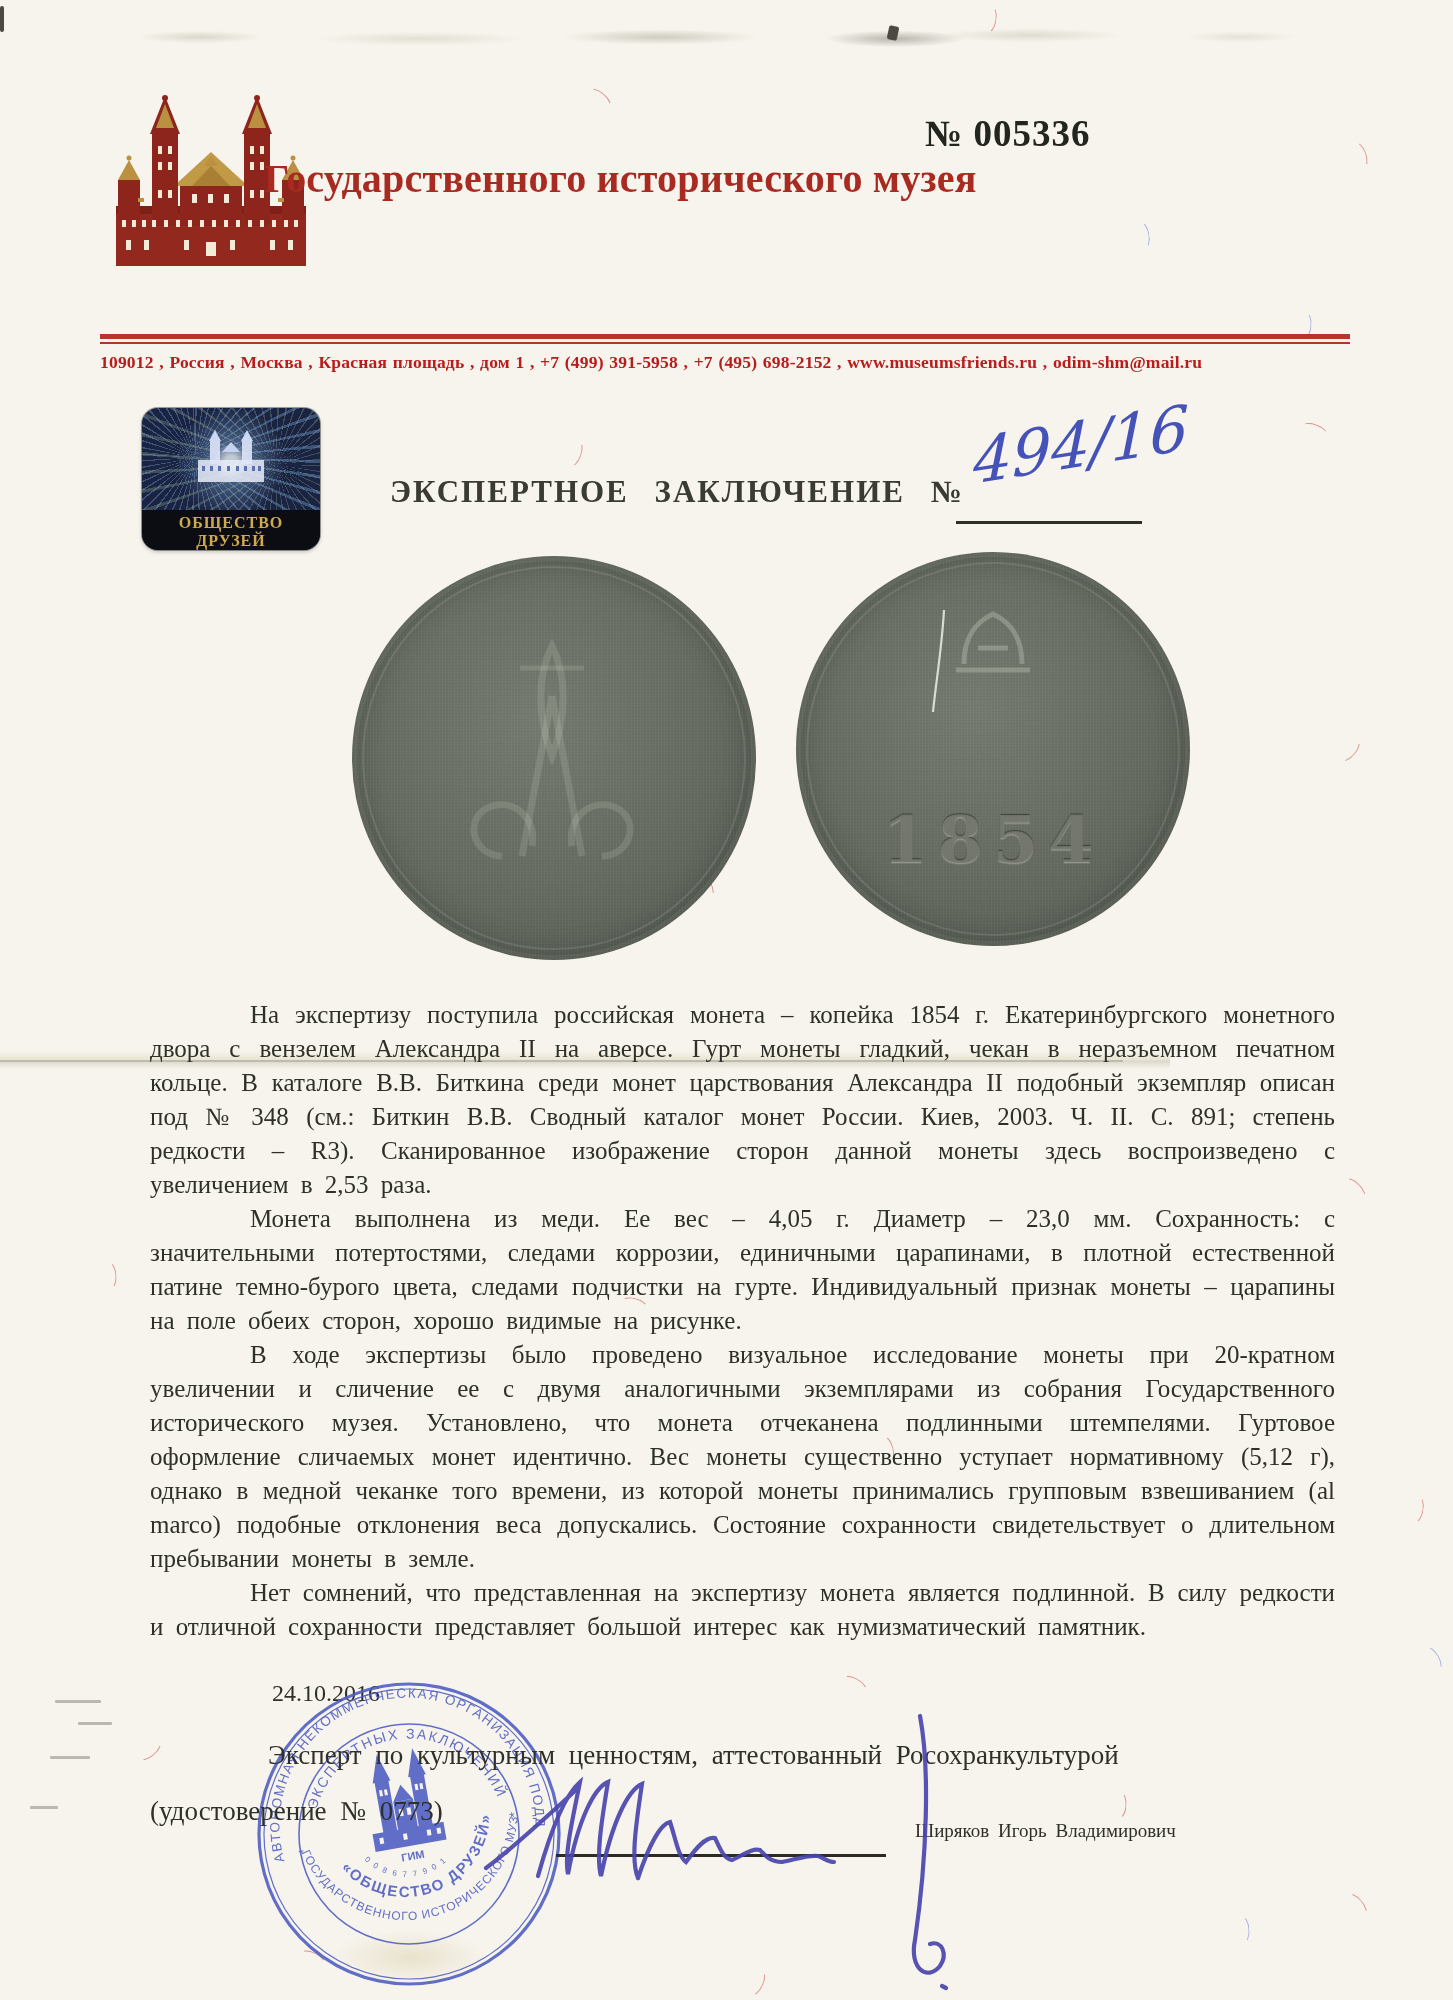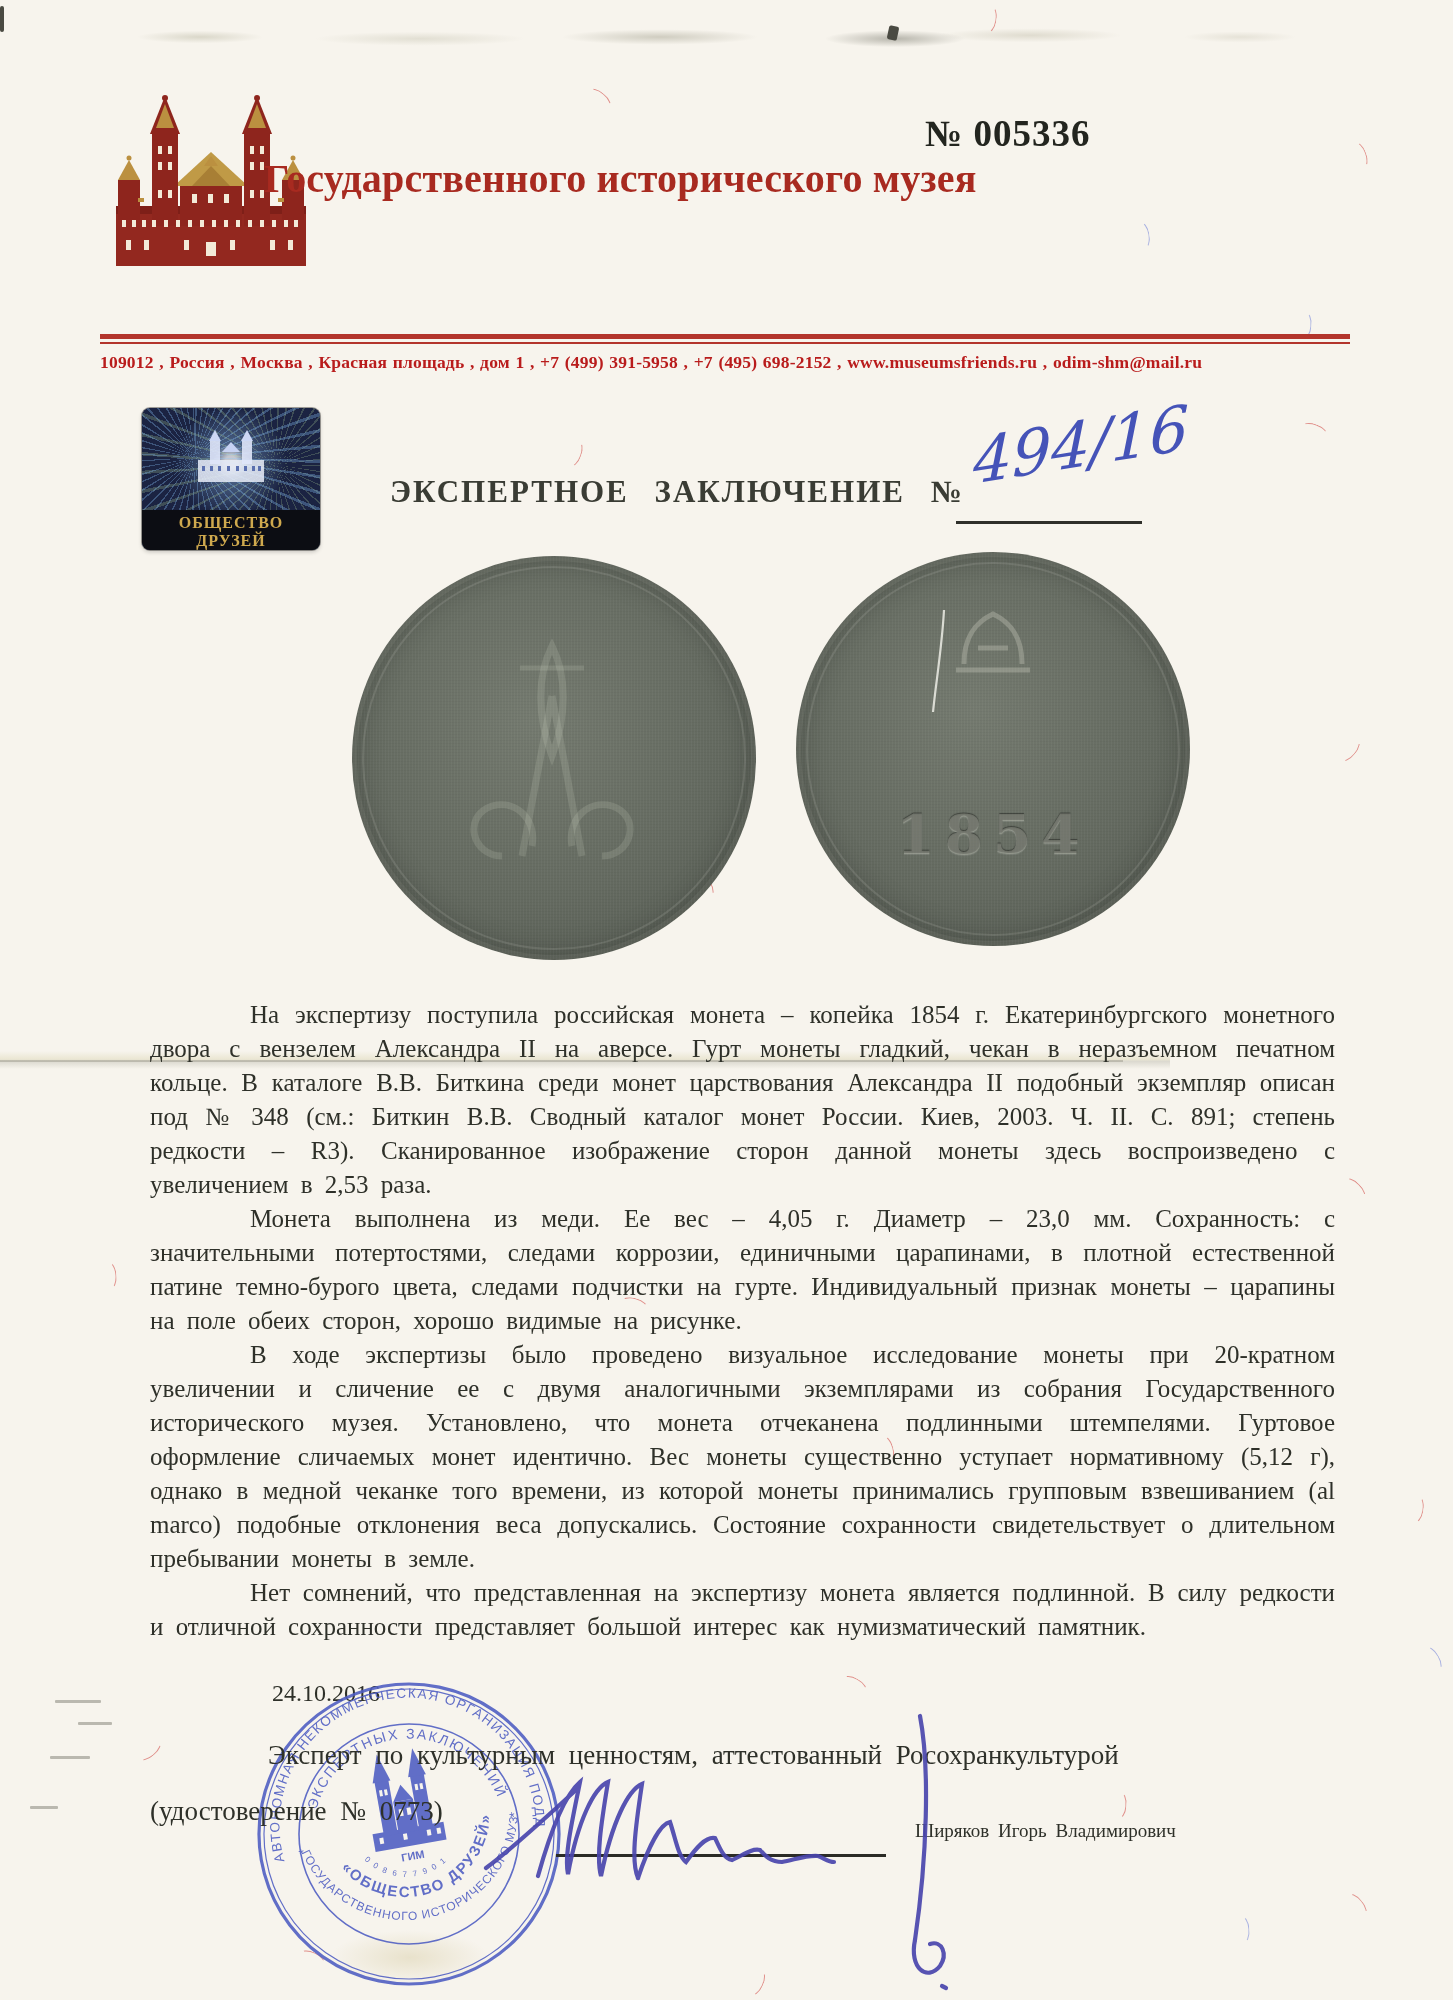--- a/index.html
+++ b/index.html
@@ -47,21 +47,21 @@
   .rule .bar1{height:5px;background:#b3352c;}
   .rule .bar2{height:2px;background:#b3352c;margin-top:3px;}
   .contact{
     position:absolute;left:100px;top:352px;width:1260px;
     font-size:17.5px;font-weight:bold;color:#b91c1c;letter-spacing:.2px;word-spacing:1px;
     white-space:nowrap;
   }
   
   .sticker{
     position:absolute;left:142px;top:408px;width:178px;height:142px;
-    border-radius:8px;overflow:hidden;
+    border-radius:16px;overflow:hidden;
     background:#1b2342;
     box-shadow:0 0 0 1px rgba(0,0,0,.35), 0 2px 4px rgba(0,0,0,.2);
   }
   .sticker .holo{
     position:absolute;inset:0;
     background-image:
       repeating-conic-gradient(from 0deg at 30% 35%, rgba(140,200,255,.30) 0deg 1.5deg, transparent 1.5deg 7deg),
       repeating-conic-gradient(from 90deg at 75% 40%, rgba(190,230,160,.22) 0deg 1.5deg, transparent 1.5deg 8deg),
       radial-gradient(circle at 50% 38%, rgba(255,255,255,.75) 0 6px, rgba(160,210,255,.35) 18px, transparent 55px);
   }
@@ -98,21 +98,21 @@
   .coin .ring{position:absolute;inset:10px;border-radius:50%;border:2px solid rgba(230,233,222,.13);}
   .coin-svg{position:absolute;inset:0;}
   .coin-legend{
     position:absolute;left:0;width:100%;text-align:center;
     font-family:"DejaVu Serif","Liberation Serif",serif;
     color:rgba(215,220,202,.30);
     text-shadow:0 -1px 1px rgba(0,0,0,.4), 0 1px 1px rgba(255,255,255,.12);
     letter-spacing:8px;
   }
   .coin-legend.word{top:150px;font-size:44px;font-weight:bold;}
-  .coin-legend.year{top:250px;font-size:55px;font-weight:bold;letter-spacing:10px;}
+  .coin-legend.year{top:250px;font-size:65px;font-weight:bold;letter-spacing:10px;}
   
   .body-text{
     position:absolute;left:150px;top:998px;width:1185px;
     font-size:25px;line-height:34px;color:#2e3029;
     text-align:justify;word-spacing:6px;
   }
   .body-text p{margin:0;text-indent:100px;}
   
   .date{position:absolute;left:272px;top:1680px;font-size:24px;color:#2e3029;}
   .expert-l1{position:absolute;left:268px;top:1740px;font-size:27px;word-spacing:7px;color:#2e3029;white-space:nowrap;}

